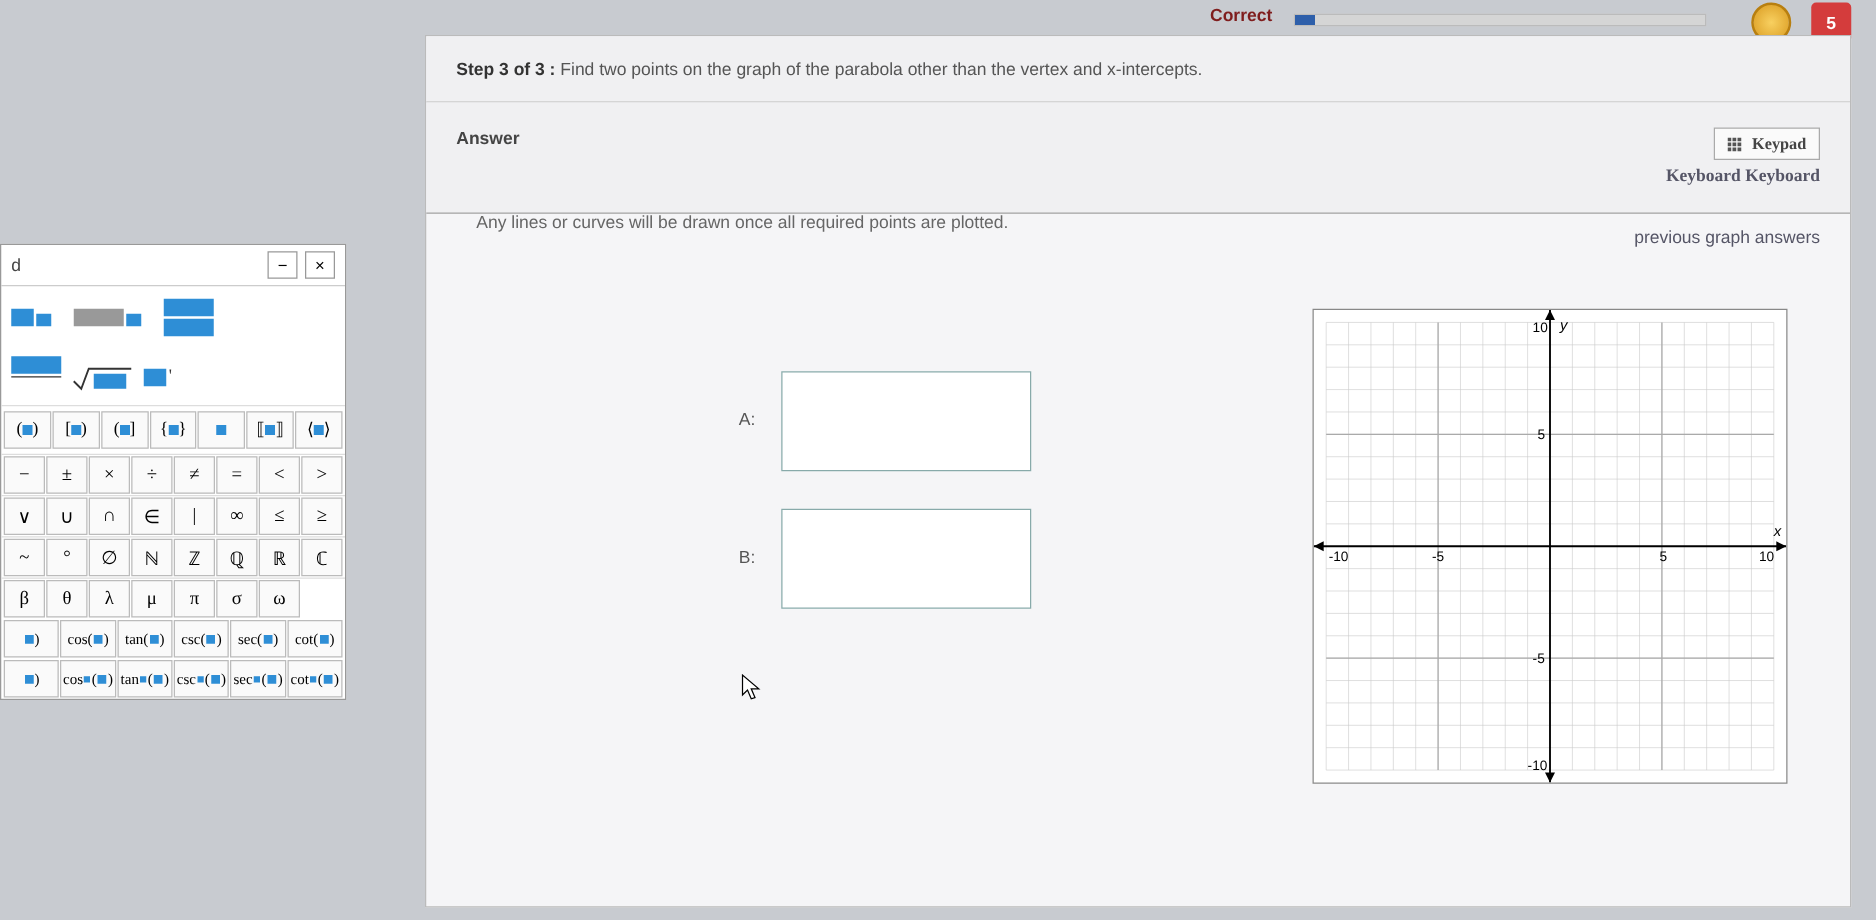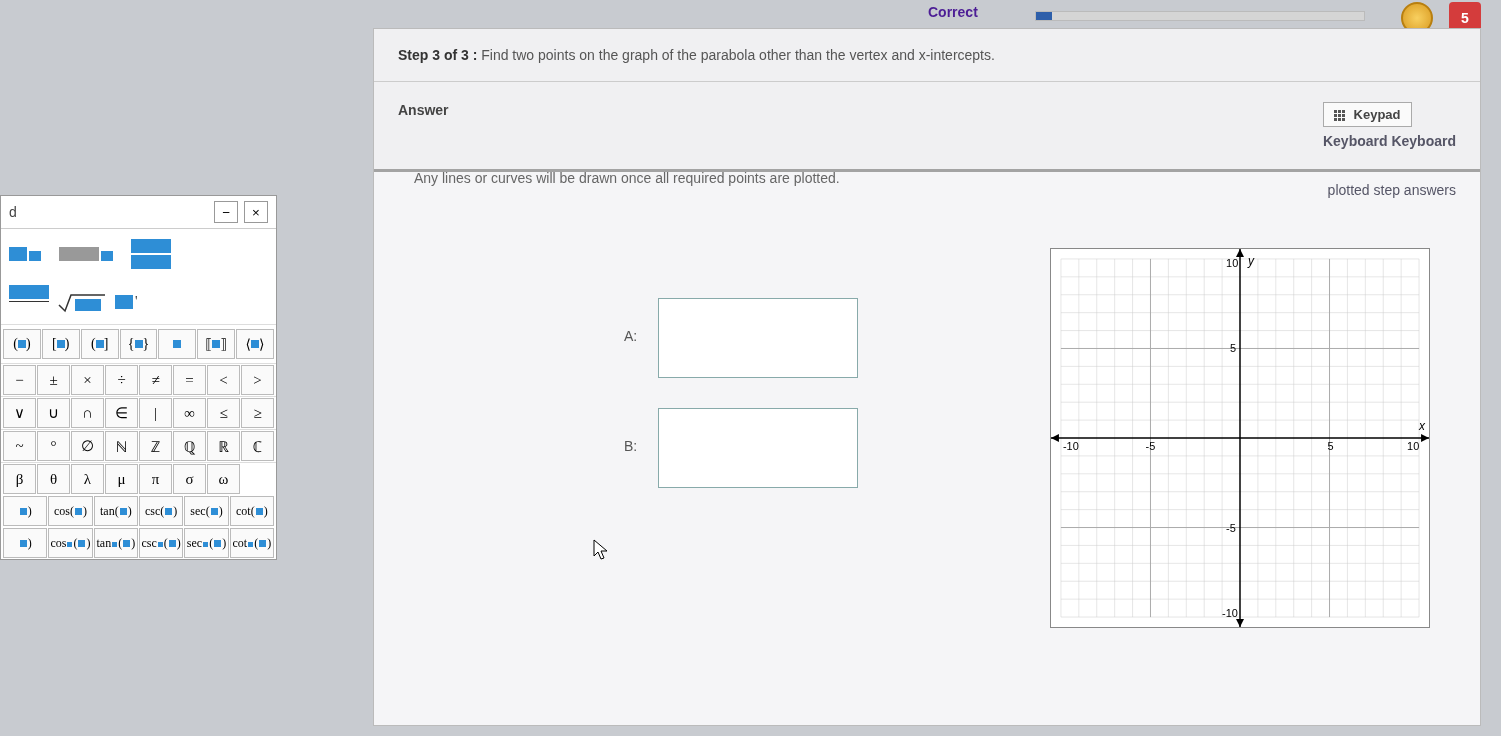--- a/index.html
+++ b/index.html
@@ -1,29 +1,29 @@
 <!DOCTYPE html>
 <html><head>
 <meta charset="utf-8">
 <style>
 * { box-sizing: border-box; margin: 0; padding: 0; }
 body { font-family: 'Segoe UI', Arial, sans-serif; background: #c8cbd0; width: 1501px; height: 736px; overflow: hidden; position: relative; font-size: 14px; color: #333; }
 
 .topbar { position: absolute; top: 0; left: 0; right: 0; height: 28px; display: flex; align-items: center; }
-.correct-label { position: absolute; left: 928px; top: 4px; font-weight: 600; color: #4c1d95; }
+.correct-label { position: absolute; left: 968px; top: 4px; font-weight: 600; color: #7f1d1d; }
 .progress-bar { position: absolute; left: 1035px; top: 11px; width: 330px; height: 10px; background: #d5d5d5; border: 1px solid #bbb; }
 .progress-fill { width: 16px; height: 100%; background: #2e5faa; }
 .coin-badge { position: absolute; right: 68px; top: 2px; width: 32px; height: 32px; border-radius: 50%; background: radial-gradient(circle, #f8d060, #d99a20); border: 2px solid #b87f10; }
 .count-badge { position: absolute; right: 20px; top: 2px; width: 32px; height: 32px; background: #d43c3c; display: flex; align-items: center; justify-content: center; color: white; font-weight: bold; border-radius: 4px; }
 
-.main-panel { position: absolute; left: 340px; top: 28px; right: 20px; bottom: 10px; background: #f5f5f7; border: 1px solid #bbb; margin-left: 33px; }
+.main-panel { position: absolute; left: 340px; top: 28px; right: 20px; bottom: 10px; background: #f5f5f7; border: 1px solid #bbb; }
 .step-header { padding: 18px 24px; border-bottom: 1px solid #ccc; background: #f0f0f2; color: #555; }
 .step-header b { color: #333; }
-.answer-block { padding: 20px 24px; border-bottom: 3px solid #a3a3a3; background: #f0f0f2; font-weight: 600; color: #444; display: flex; justify-content: space-between; align-items: flex-start; }
-.keypad-controls { text-align: left; }
+.answer-block { padding: 20px 24px; border-bottom: 1px solid #a3a3a3; background: #f0f0f2; font-weight: 600; color: #444; display: flex; justify-content: space-between; align-items: flex-start; }
+.keypad-controls { text-align: right; font-family: Liberation Serif, serif; }
 .keypad-btn { display: inline-block; border: 1px solid #aaa; padding: 4px 10px; background: #fafafa; color: #444; font-size: 13px; margin-bottom: 6px; cursor: pointer; }
 .keypad-btn .grid-icon { display: inline-block; width: 12px; height: 12px; margin-right: 4px; vertical-align: middle; }
 .kb-shortcuts { color: #556; font-size: 14px; }
 .prev-step { text-align: right; padding: 10px 24px 0; color: #556; font-size: 14px; }
 
 .content-area { padding: 6px 40px 18px; position: relative; }
 .instruction { color: #666; margin-bottom: 10px; margin-top: -34px; }
 .zoom-btn { position: absolute; right: 46px; top: 10px; border: 1px solid #aaa; background: #fafafa; padding: 8px 16px; color: #555; cursor: pointer; }
 
 .inputs-area { position: absolute; left: 250px; top: 100px; }
@@ -89,21 +89,21 @@
               <rect x="0" y="8" width="3" height="3" fill="#555"></rect>
               <rect x="4" y="8" width="3" height="3" fill="#555"></rect>
               <rect x="8" y="8" width="3" height="3" fill="#555"></rect>
             </svg>
         </span>
         <span>Keypad</span>
       </div>
       <div class="kb-shortcuts">Keyboard Keyboard</div>
     </div>
   </div>
-  <div class="prev-step">plotted step answers</div>
+  <div class="prev-step">previous graph answers</div>
 
   <div class="content-area">
     <div class="instruction">Any lines or curves will be drawn once all required points are plotted.</div>
 
     <div class="inputs-area">
       <div class="input-group">
         <span class="input-label">A:</span>
         <input class="point-input" value="" style="">
       </div>
       <div class="input-group">

